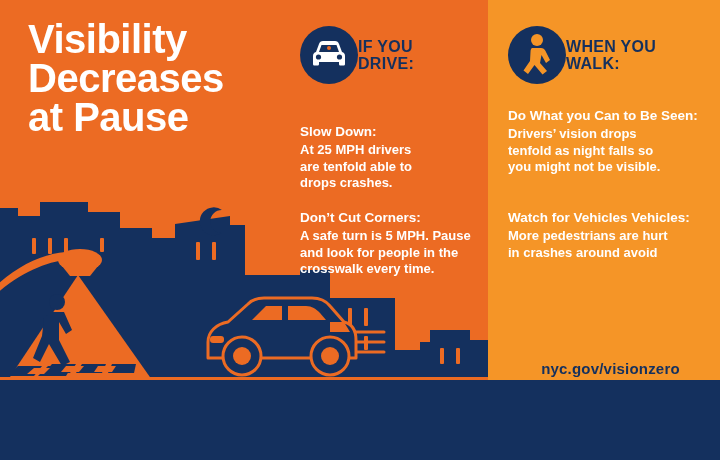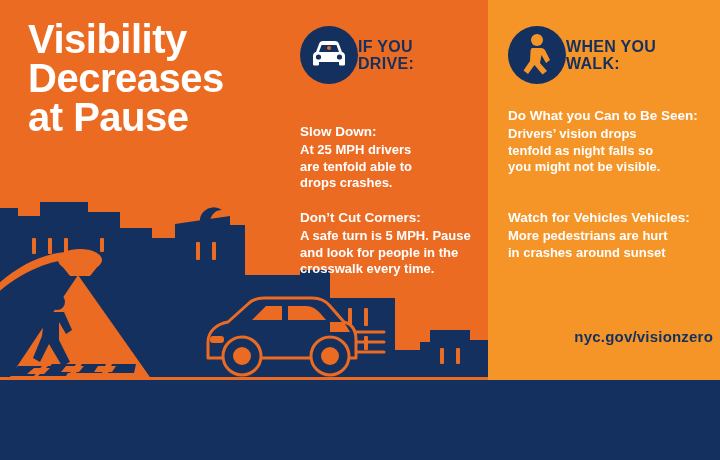--- a/index.html
+++ b/index.html
@@ -102,23 +102,23 @@
     display: block;
   }
 
   .drive-tip-1 { left: 300px; top: 124px; width: 190px; }
   .drive-tip-2 { left: 300px; top: 210px; width: 195px; }
   .walk-tip-1  { left: 508px; top: 108px; width: 206px; }
   .walk-tip-2  { left: 508px; top: 210px; width: 206px; }
 
   .url {
     position: absolute;
-    left: 508px; top: 328px;
+    left: 508px; top: 360px;
     width: 205px;
-    text-align: right;
+    text-align: center;
     color: #14305e;
     font-size: 15px;
     font-weight: bold;
     letter-spacing: 0.2px;
   }
 
   
   .scene {
     position: absolute;
     left: 0; top: 180px;
@@ -281,18 +281,18 @@
   <div class="tip walk-tip-1">
     <span class="tip-head">Do What you Can to Be Seen:</span>
     <span class="tip-body">Drivers’ vision drops</span>
     <span class="tip-body">tenfold as night falls so</span>
     <span class="tip-body">you might not be visible.</span>
   </div>
 
   <div class="tip walk-tip-2">
     <span class="tip-head">Watch for Vehicles Vehicles:</span>
     <span class="tip-body">More pedestrians are hurt</span>
-    <span class="tip-body">in crashes around sunset</span>
+    <span class="tip-body">in crashes around avoid</span>
   </div>
 
   <div class="url">nyc.gov/visionzero</div>
 
 </div>
 
 </body></html>

